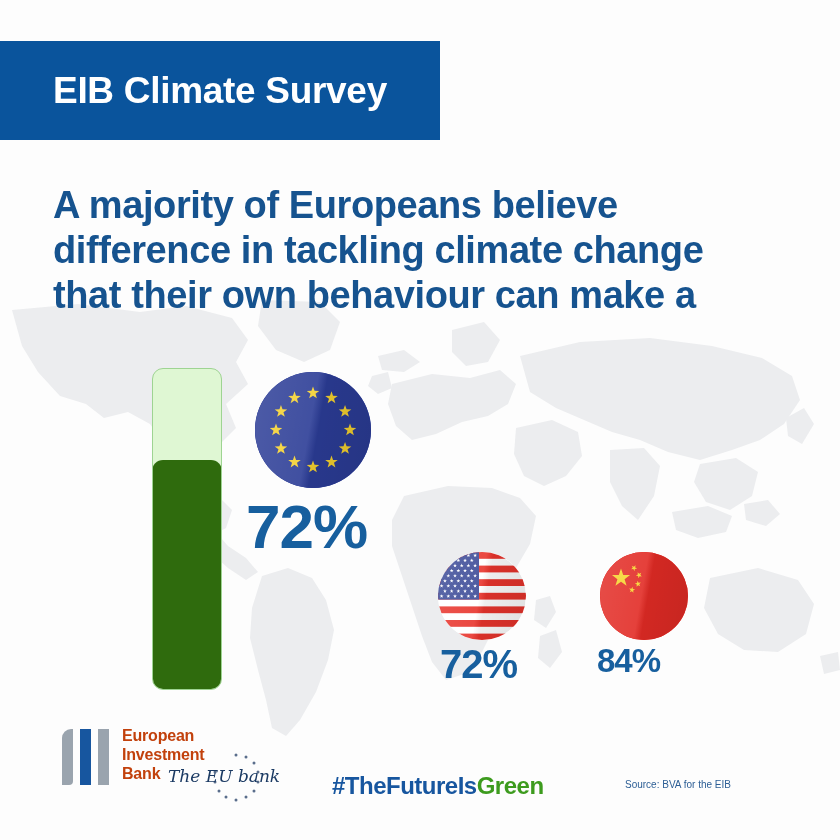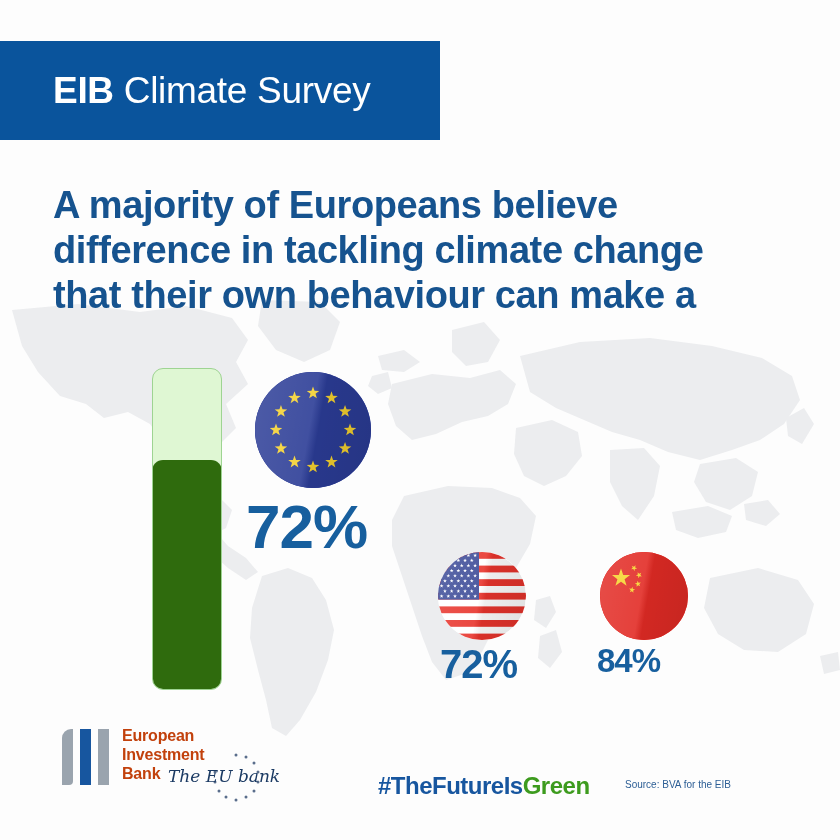--- a/index.html
+++ b/index.html
@@ -35,21 +35,21 @@
     align-items: center;
   }
   #header-title {
     margin-left: 53px;
     color: #ffffff;
     font-size: 37px;
     letter-spacing: -0.3px;
     white-space: nowrap;
   }
   #header-title .bold { font-weight: bold; margin-top: 8px; }
-  #header-title .light { font-weight: normal; }
+  #header-title .light { font-weight: bold; }
 
   
   #headline {
     position: absolute;
     left: 53px; top: 183px;
     width: 740px;
     color: #16538F;
     font-size: 38px;
     font-weight: bold;
     line-height: 45px;
@@ -154,21 +154,20 @@
   }
 
   
   #hashtag {
     position: absolute;
     left: 332px; top: 772px;
     font-size: 24px;
     font-weight: bold;
     letter-spacing: -0.5px;
     white-space: nowrap;
-    margin-left: 46px;
   }
   #hashtag .blue { color: #17569F; }
   #hashtag .green { color: #3D9B1E; }
   #source {
     position: absolute;
     left: 625px; top: 779px;
     color: #2C5E95;
     font-size: 10px;
     white-space: nowrap;
   }

